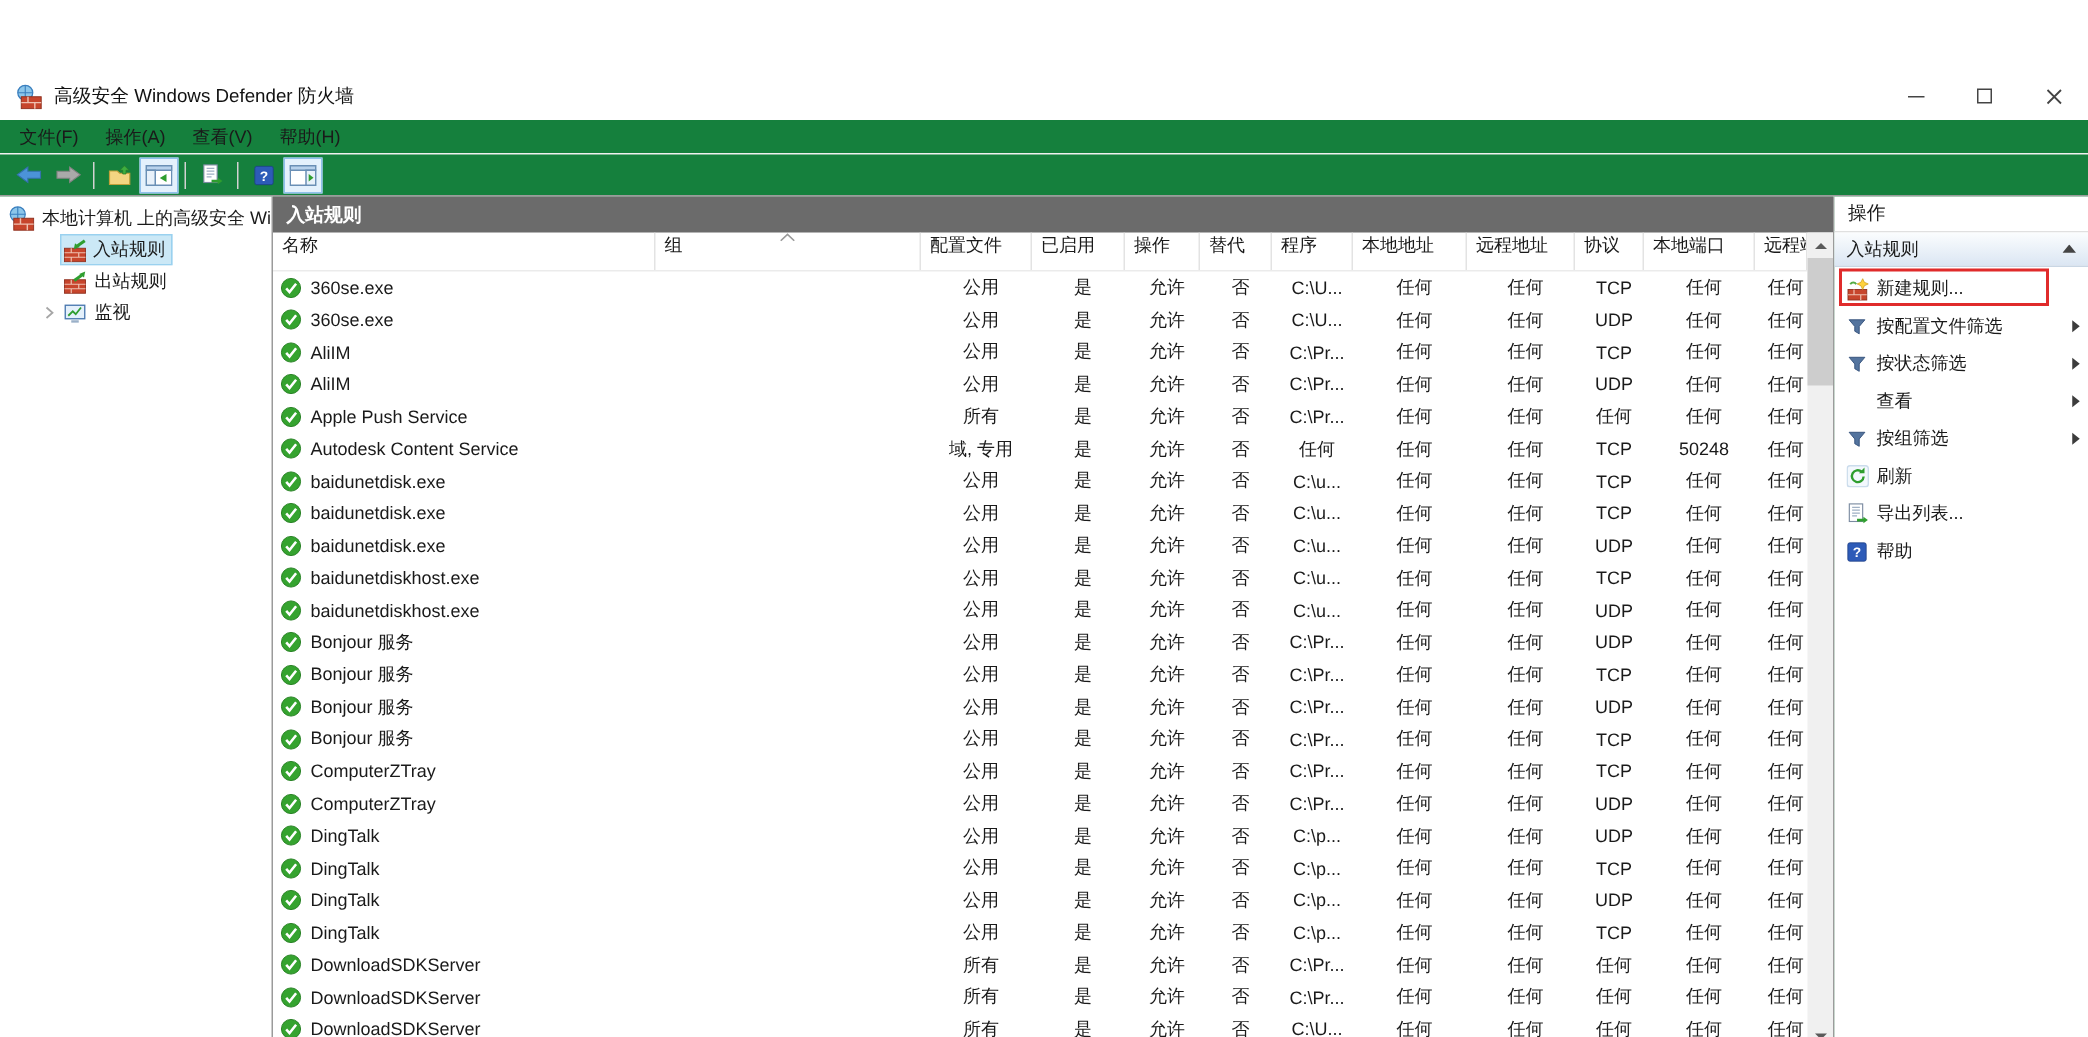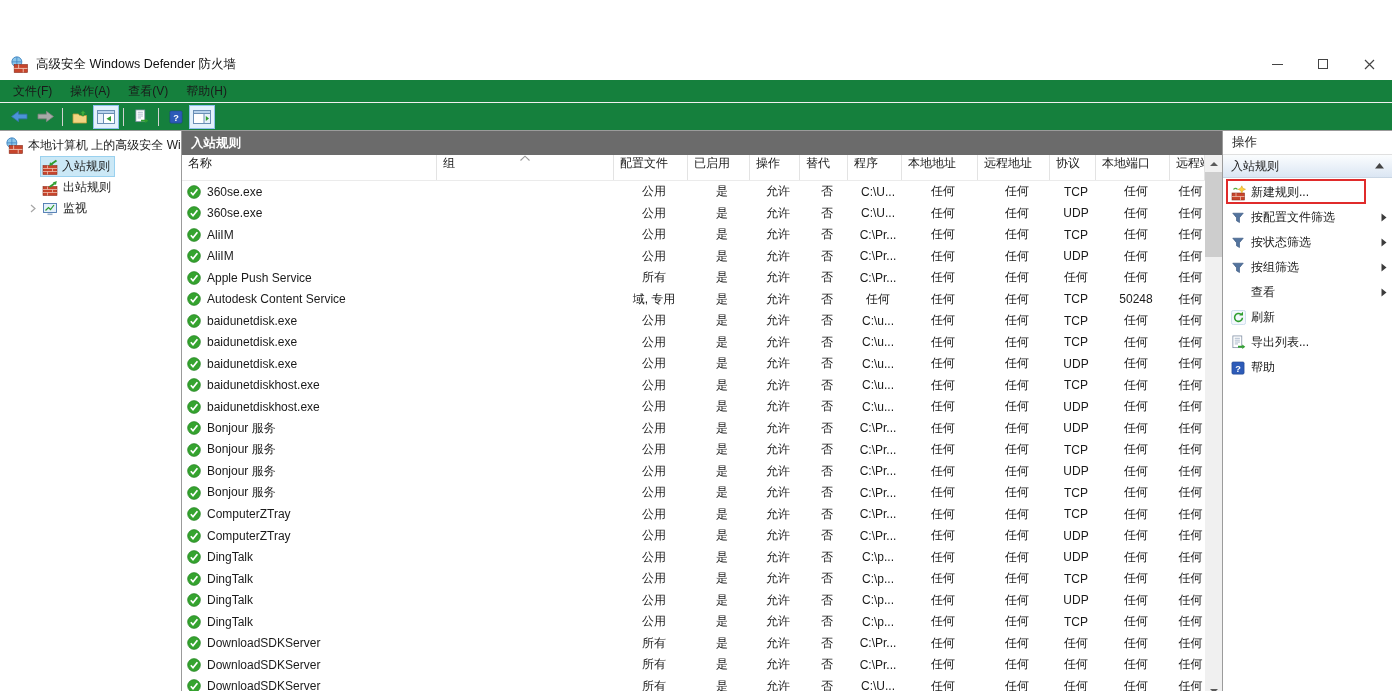--- a/index.html
+++ b/index.html
@@ -926,37 +926,37 @@
               </span>
             </span>
             <span class="ai-label">按状态筛选</span>
             <span class="ai-arrow">
               <svg width="6" height="9" viewBox="0 0 6 9">
                 <path d="M0.5 0.5l5 4-5 4z" fill="#3c3c3c"></path>
               </svg>
             </span>
           </div>
           <div class="action-item">
+            <span class="ai-icon"></span>
+            <span class="ai-label">查看</span>
+            <span class="ai-arrow">
+              <svg width="6" height="9" viewBox="0 0 6 9">
+                <path d="M0.5 0.5l5 4-5 4z" fill="#3c3c3c"></path>
+              </svg>
+            </span>
+          </div>
+          <div class="action-item">
             <span class="ai-icon">
               <span class="icon">
                 <svg width="14" height="14" viewBox="0 0 16 16">
                   <path d="M2 2.5h12L9.7 7.6v5.6L6.3 11.2V7.6z" fill="#54749e" stroke="#32507a" stroke-width="0.7"></path>
                 </svg>
               </span>
             </span>
             <span class="ai-label">按组筛选</span>
-            <span class="ai-arrow">
-              <svg width="6" height="9" viewBox="0 0 6 9">
-                <path d="M0.5 0.5l5 4-5 4z" fill="#3c3c3c"></path>
-              </svg>
-            </span>
-          </div>
-          <div class="action-item">
-            <span class="ai-icon"></span>
-            <span class="ai-label">查看</span>
             <span class="ai-arrow">
               <svg width="6" height="9" viewBox="0 0 6 9">
                 <path d="M0.5 0.5l5 4-5 4z" fill="#3c3c3c"></path>
               </svg>
             </span>
           </div>
           <div class="action-item">
             <span class="ai-icon">
               <span class="icon">
                 <svg width="15" height="15" viewBox="0 0 16 16">

